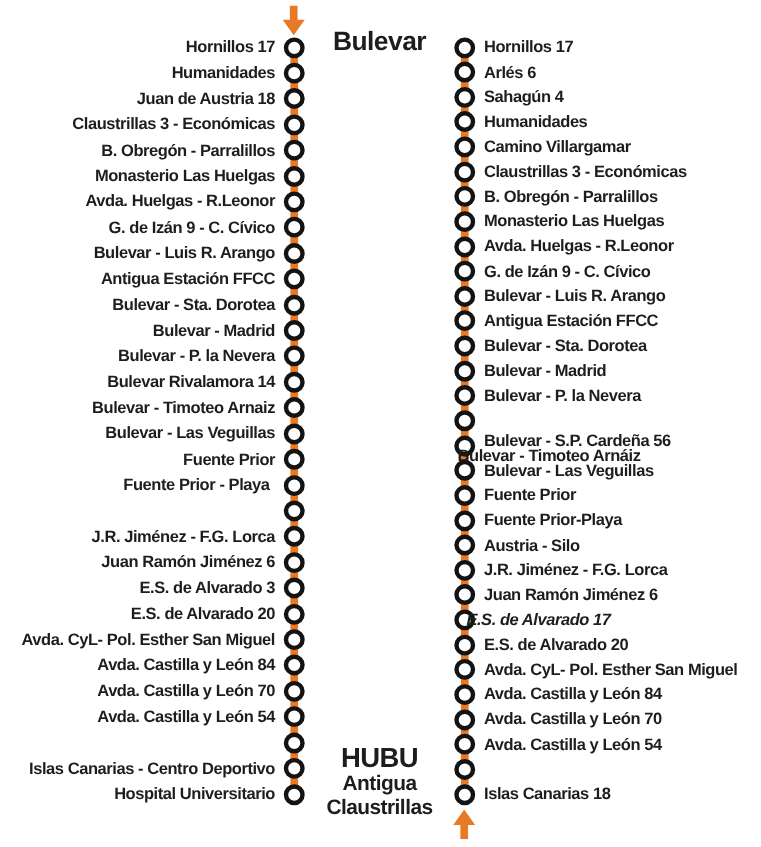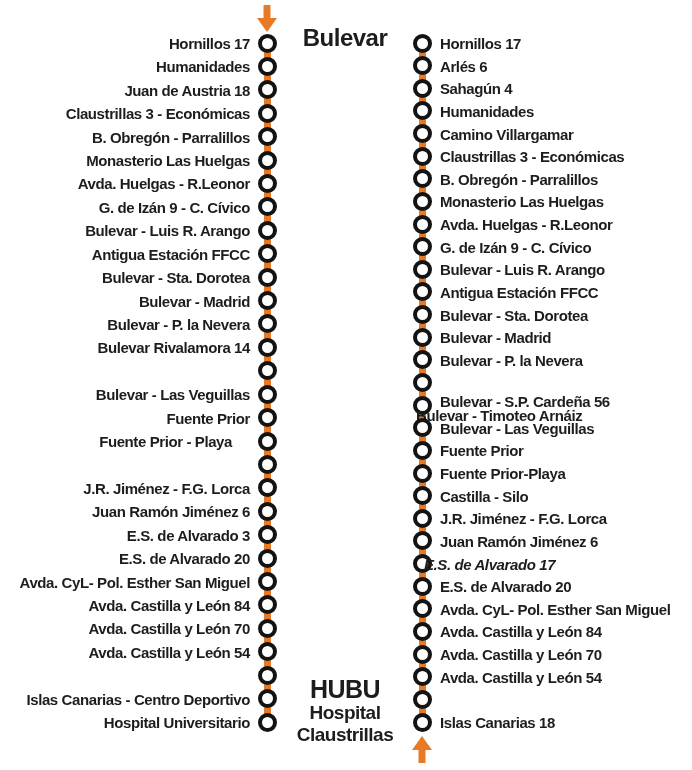--- a/index.html
+++ b/index.html
@@ -75,21 +75,21 @@
 </style>
 </head>
 <body>
 
 <div id="diagram">
 
   <div class="terminus-top">Bulevar</div>
 
   <div class="terminus-bottom">
     <div class="acronym">HUBU</div>
-    <div class="subline">Hospital</div>
+    <div class="subline">Antigua</div>
     <div class="subline">Claustrillas</div>
   </div>
 
 <div class="rail-line" style="left: 263.5px; top: 43px; height: 679px; background: rgb(232, 122, 37);"></div>
     <div class="dir-arrow" style="left: 255px; top: 5px;"><svg width="24" height="27" viewBox="0 0 24 27">
         <polygon points="8.5,0 15.5,0 15.5,13 22,13 12,27 2,13 8.5,13" fill="#E87A25"></polygon>
       </svg></div>
     <div class="stop-dot" style="left: 257.5px; top: 33.5px;"></div>
     <div class="stop-label align-right" style="top: 43px; right: 442px;">Hornillos 17</div>
     <div class="stop-dot" style="left: 257.5px; top: 56.9138px;"></div>
@@ -112,26 +112,27 @@
     <div class="stop-label align-right" style="top: 253.724px; right: 442px;">Antigua Estación FFCC</div>
     <div class="stop-dot" style="left: 257.5px; top: 267.638px;"></div>
     <div class="stop-label align-right" style="top: 277.138px; right: 442px;">Bulevar - Sta. Dorotea</div>
     <div class="stop-dot" style="left: 257.5px; top: 291.052px;"></div>
     <div class="stop-label align-right" style="top: 300.552px; right: 442px;">Bulevar - Madrid</div>
     <div class="stop-dot" style="left: 257.5px; top: 314.466px;"></div>
     <div class="stop-label align-right" style="top: 323.966px; right: 442px;">Bulevar - P. la Nevera</div>
     <div class="stop-dot" style="left: 257.5px; top: 337.879px;"></div>
     <div class="stop-label align-right" style="top: 347.379px; right: 442px;">Bulevar Rivalamora 14</div>
     <div class="stop-dot" style="left: 257.5px; top: 361.293px;"></div>
+    <div class="stop-label align-right" style="top: 370.793px; right: 442px;">Bulevar - Timoteo Arnaiz</div>
     <div class="stop-dot" style="left: 257.5px; top: 384.707px;"></div>
     <div class="stop-label align-right" style="top: 394.207px; right: 442px;">Bulevar - Las Veguillas</div>
     <div class="stop-dot" style="left: 257.5px; top: 408.121px;"></div>
     <div class="stop-label align-right" style="top: 417.621px; right: 442px;">Fuente Prior</div>
     <div class="stop-dot" style="left: 257.5px; top: 431.534px;"></div>
-    <div class="stop-label align-right" style="top: 441.034px; right: 460px;">Fuente Prior - Playa</div>
+    <div class="stop-label align-right" style="top: 441.034px; right: 447px;">Fuente Prior - Playa</div>
     <div class="stop-dot" style="left: 257.5px; top: 454.948px;"></div>
     <div class="stop-dot" style="left: 257.5px; top: 478.362px;"></div>
     <div class="stop-label align-right" style="top: 487.862px; right: 442px;">J.R. Jiménez - F.G. Lorca</div>
     <div class="stop-dot" style="left: 257.5px; top: 501.776px;"></div>
     <div class="stop-label align-right" style="top: 511.276px; right: 442px;">Juan Ramón Jiménez 6</div>
     <div class="stop-dot" style="left: 257.5px; top: 525.19px;"></div>
     <div class="stop-label align-right" style="top: 534.69px; right: 442px;">E.S. de Alvarado 3</div>
     <div class="stop-dot" style="left: 257.5px; top: 548.603px;"></div>
     <div class="stop-label align-right" style="top: 558.103px; right: 442px;">E.S. de Alvarado 20</div>
     <div class="stop-dot" style="left: 257.5px; top: 572.017px;"></div>
@@ -185,21 +186,21 @@
     <div class="stop-label align-left" style="top: 382.5px; left: 440px; margin-top: 18px;">Bulevar - S.P. Cardeña 56</div>
     <div class="stop-dot" style="left: 412.5px; top: 395.633px;"></div>
     <div class="stop-label align-left" style="top: 405.133px; left: 416px; margin-top: 10px;">Bulevar - Timoteo Arnáiz</div>
     <div class="stop-dot" style="left: 412.5px; top: 418.267px;"></div>
     <div class="stop-label align-left" style="top: 427.767px; left: 440px;">Bulevar - Las Veguillas</div>
     <div class="stop-dot" style="left: 412.5px; top: 440.9px;"></div>
     <div class="stop-label align-left" style="top: 450.4px; left: 440px;">Fuente Prior</div>
     <div class="stop-dot" style="left: 412.5px; top: 463.533px;"></div>
     <div class="stop-label align-left" style="top: 473.033px; left: 440px;">Fuente Prior-Playa</div>
     <div class="stop-dot" style="left: 412.5px; top: 486.167px;"></div>
-    <div class="stop-label align-left" style="top: 495.667px; left: 440px;">Castilla - Silo</div>
+    <div class="stop-label align-left" style="top: 495.667px; left: 440px;">Austria - Silo</div>
     <div class="stop-dot" style="left: 412.5px; top: 508.8px;"></div>
     <div class="stop-label align-left" style="top: 518.3px; left: 440px;">J.R. Jiménez - F.G. Lorca</div>
     <div class="stop-dot" style="left: 412.5px; top: 531.433px;"></div>
     <div class="stop-label align-left" style="top: 540.933px; left: 440px;">Juan Ramón Jiménez 6</div>
     <div class="stop-dot" style="left: 412.5px; top: 554.067px;"></div>
     <div class="stop-label align-left" style="top: 563.567px; left: 424px; font-style: italic;">E.S. de Alvarado 17</div>
     <div class="stop-dot" style="left: 412.5px; top: 576.7px;"></div>
     <div class="stop-label align-left" style="top: 586.2px; left: 440px;">E.S. de Alvarado 20</div>
     <div class="stop-dot" style="left: 412.5px; top: 599.333px;"></div>
     <div class="stop-label align-left" style="top: 608.833px; left: 440px;">Avda. CyL- Pol. Esther San Miguel</div>

